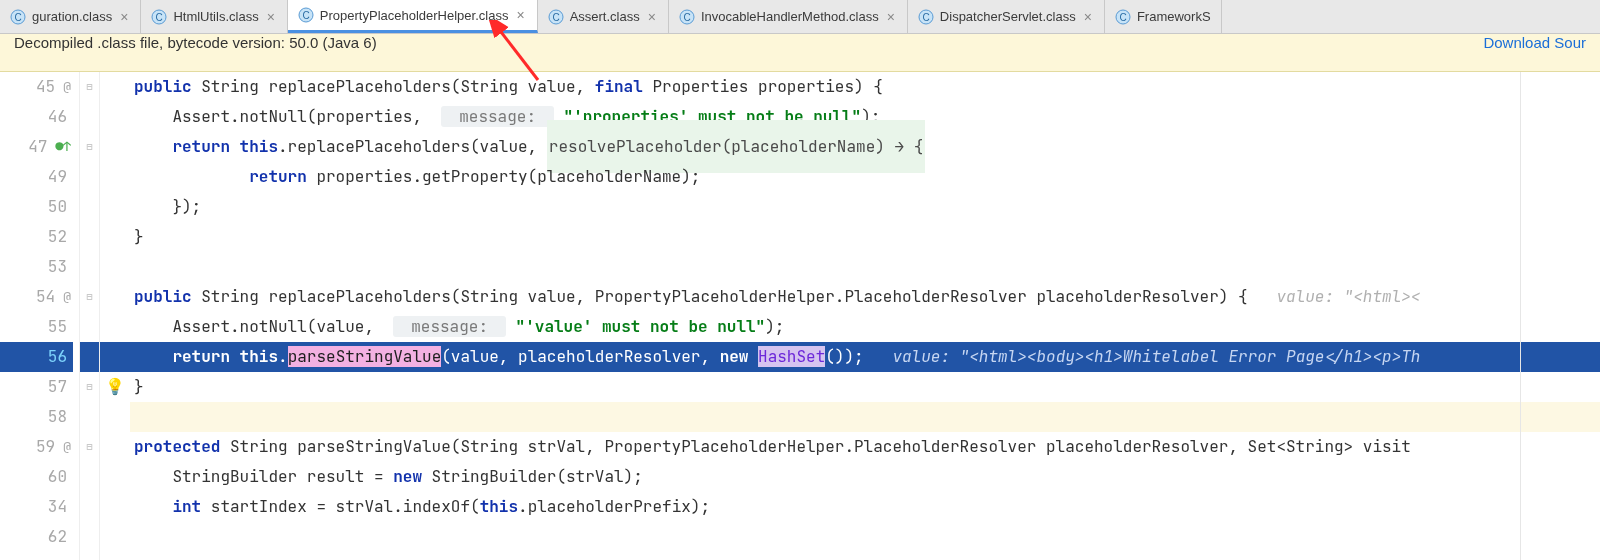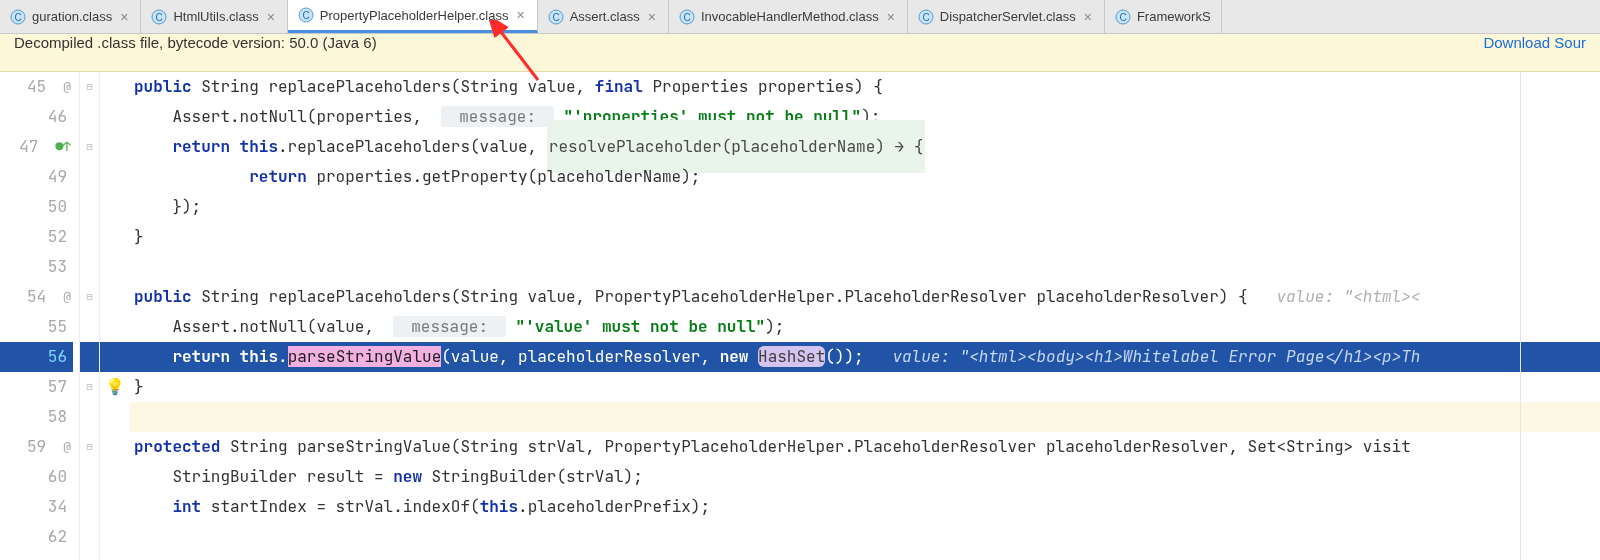--- a/index.html
+++ b/index.html
@@ -63,21 +63,21 @@
   }
   .gutter {
     width: 80px;
     background: #fff;
     color: #a8a8a8;
     text-align: right;
     padding-right: 6px;
     border-right: 1px solid #eee;
     user-select: none;
   }
-  .gutter .gl { height: 30px; display:flex; justify-content:flex-end; align-items:center; gap:13px; padding-right:6px;}
+  .gutter .gl { height: 30px; display:flex; justify-content:flex-end; align-items:center; gap:4px; padding-right:6px;}
   .gutter .mark { font-size: 13px; position:relative; left:4px;}
   .fold-col {
     width: 20px;
     border-right: 1px solid #eee;
     position: relative;
   }
   .fold-col .fl { height:30px; display:flex; align-items:center; justify-content:center; color:#bbb; font-size:10px;}
   .bulb-col {
     width: 30px;
     position: relative;
@@ -102,21 +102,21 @@
   .cl.exec-line .hint { color:#c6d6f2; font-style:italic;}
   .kw { color:#1232ac; font-weight:bold;margin-top:44px; }
   .str { color:#067d17; font-weight:bold; }
   .hint-box {
     background:#eef1f3; color:#7a7a7a; padding:0 18px; border-radius:3px;
   }
   .lambda-box {
     background:#e9f5ea; color:#4a4a4a; padding:16px 2px;
   }
   .hl-pink { background:#f3b1e2; color:#1e1e1e; }
-  .hl-lav  { background:#d6c4f0; color:#404040;border-radius:6px; }
+  .hl-lav  { background:#d6c4f0; color:#6d28d9; }
   .inline-hint { color:#b0b0b0; font-style:italic; }
   .right-rule {
     position:absolute; top:0; bottom:0; left:1390px; width:1px; background:#e6e6e6;
   }
   
   .arrow {
     position: absolute;
     left: 488px;
     top: 20px;
     pointer-events: none;

